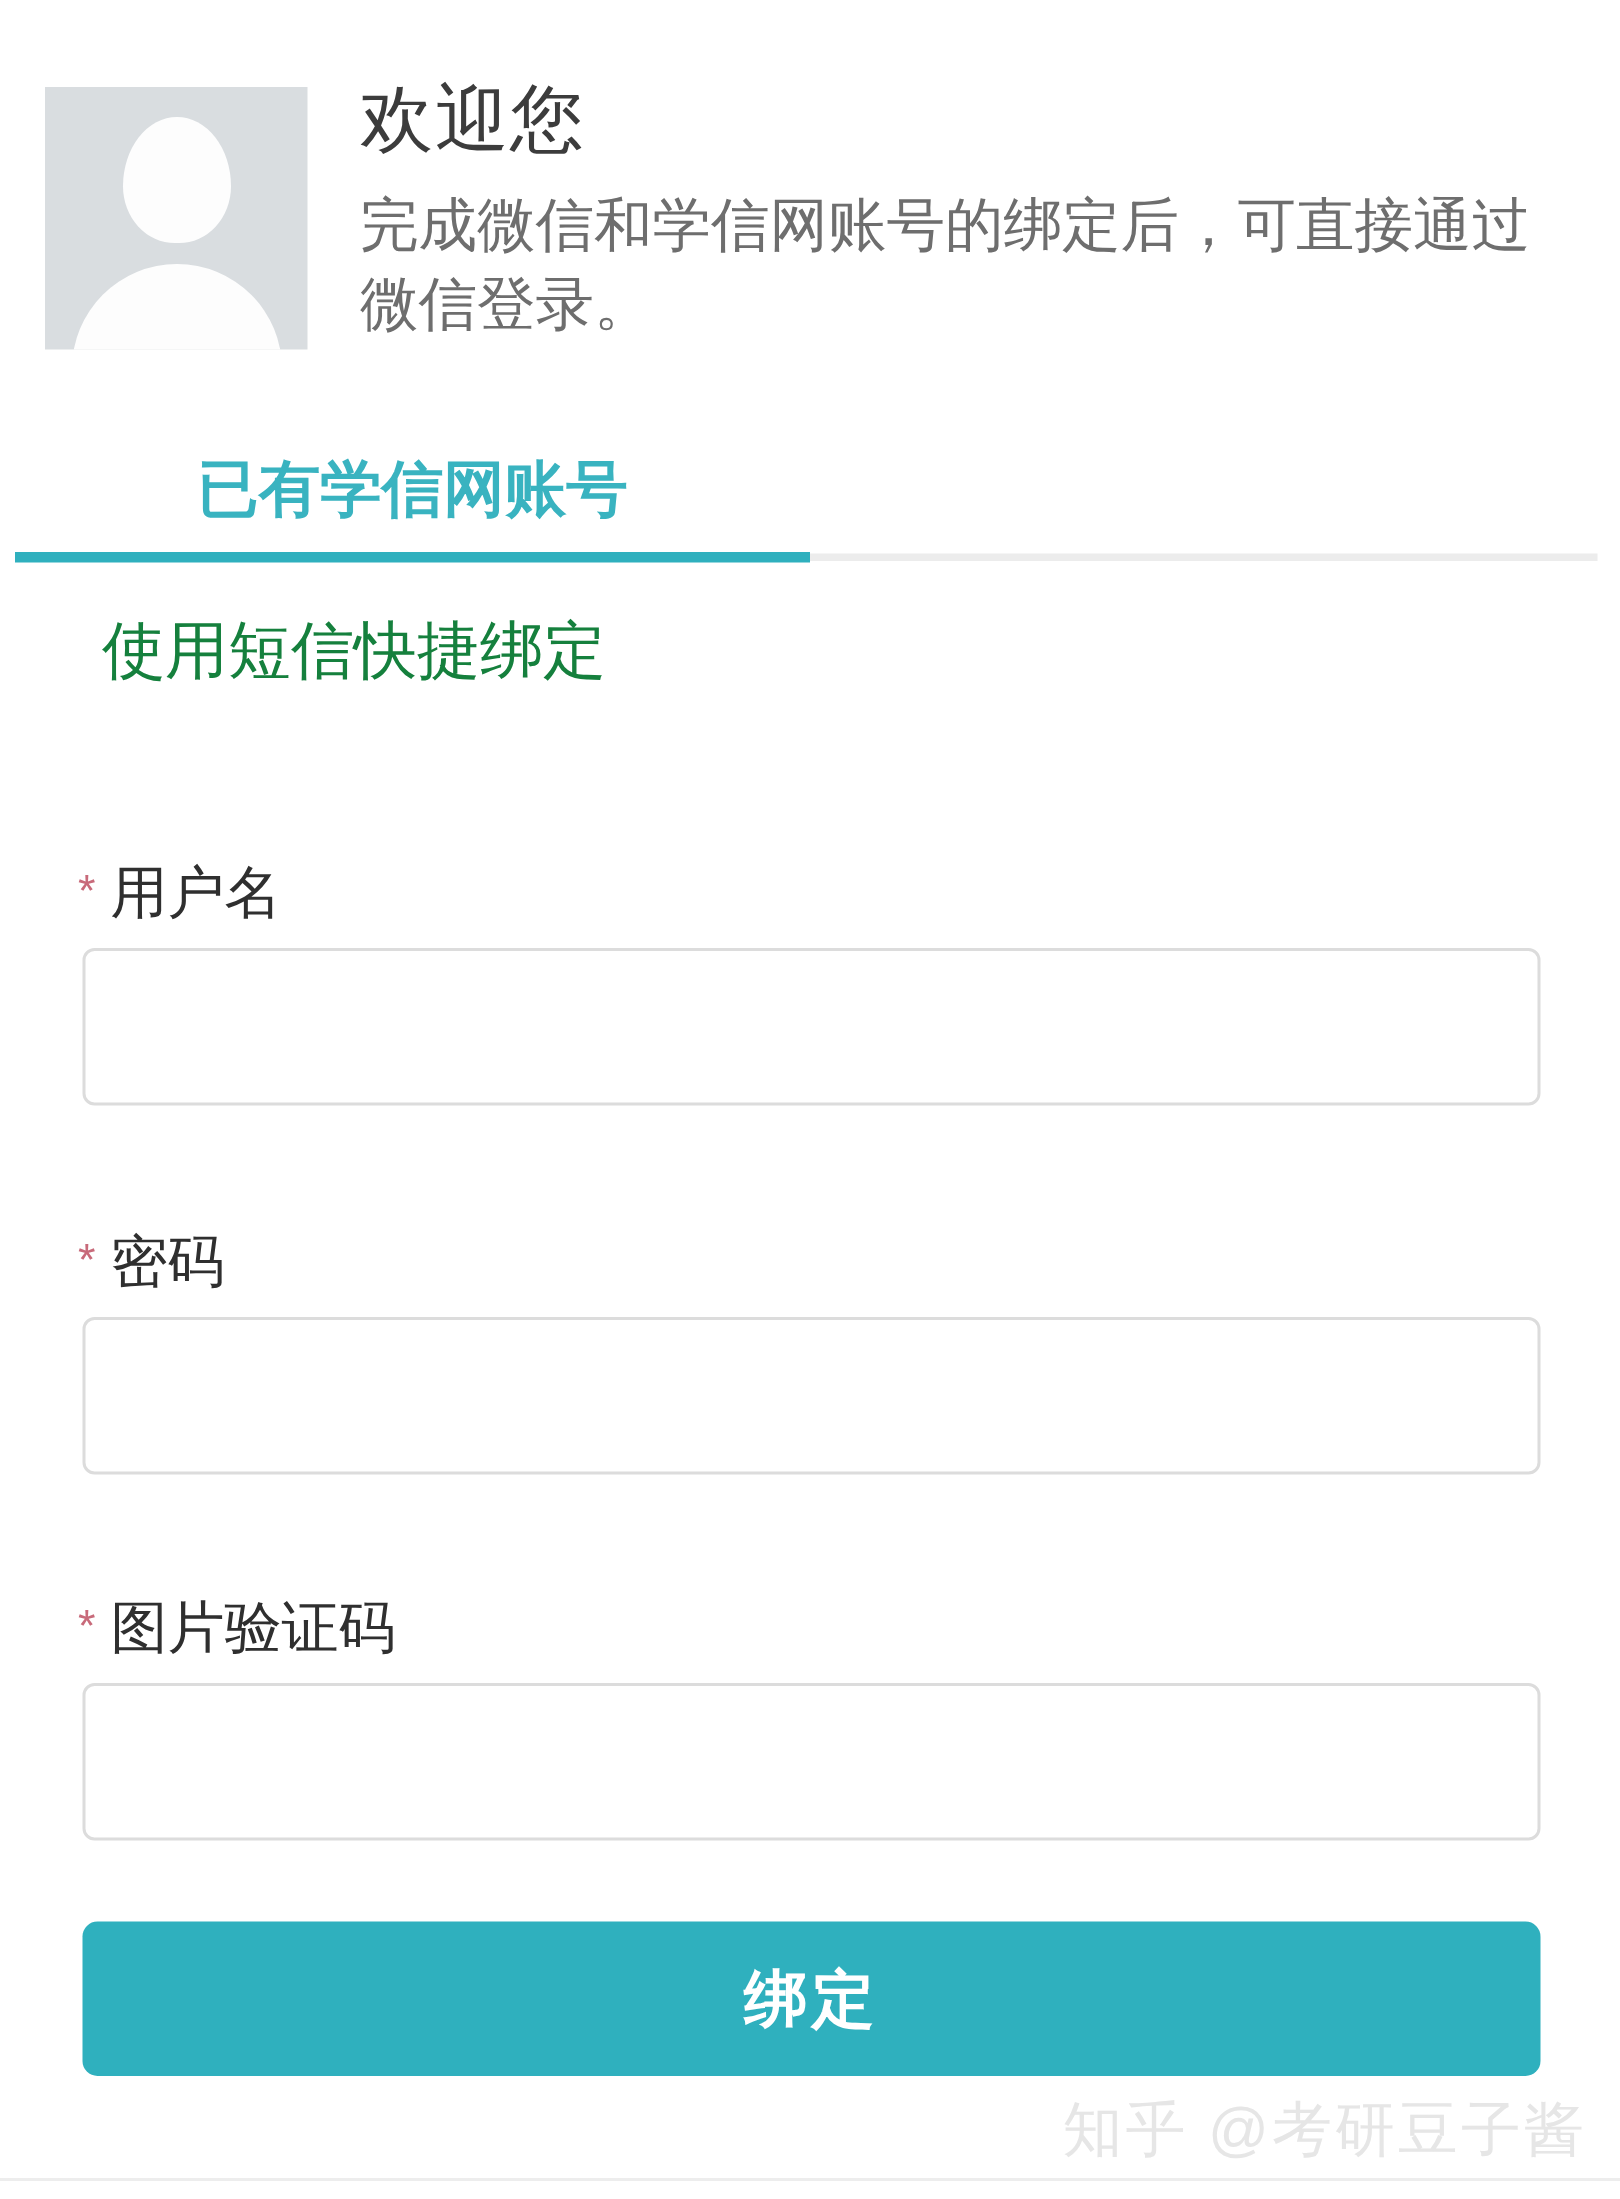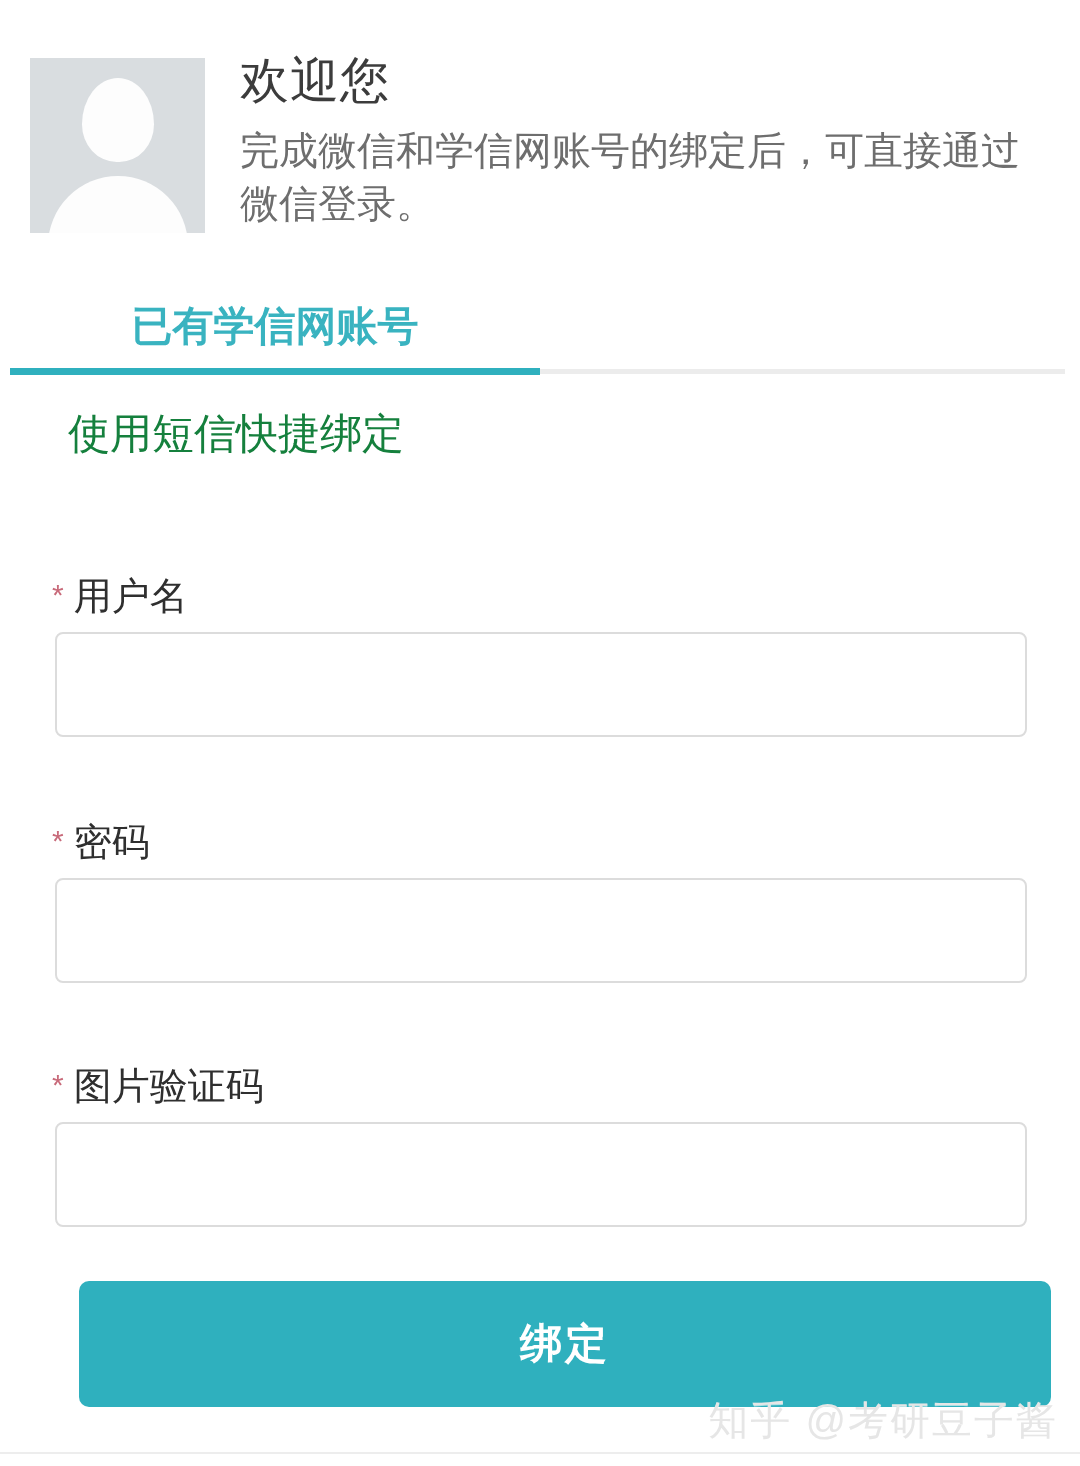--- a/index.html
+++ b/index.html
@@ -178,31 +178,30 @@
 
   #field-captcha { top: 1042px; height: 190px; }
   #field-captcha .field-input { top: 80px; }
 
   
   .submit-btn {
     position: absolute;
     left: 55px;
     top: 1281px;
     width: 972px;
-    height: 126px;
+    height: 103px;
     background: #2fb0be;
     border: none;
     border-radius: 10px;
     color: #ffffff;
     font-size: 42px;
     font-weight: bold;
     letter-spacing: 3px;
     cursor: pointer;
     font-family: "Liberation Sans", "DejaVu Sans", sans-serif;
-    margin-left: 24px;
   }
 
   
   .watermark {
     position: absolute;
     right: 22px;
     top: 1396px;
     font-size: 40px;
     line-height: 48px;
     color: #e6e6e6;

